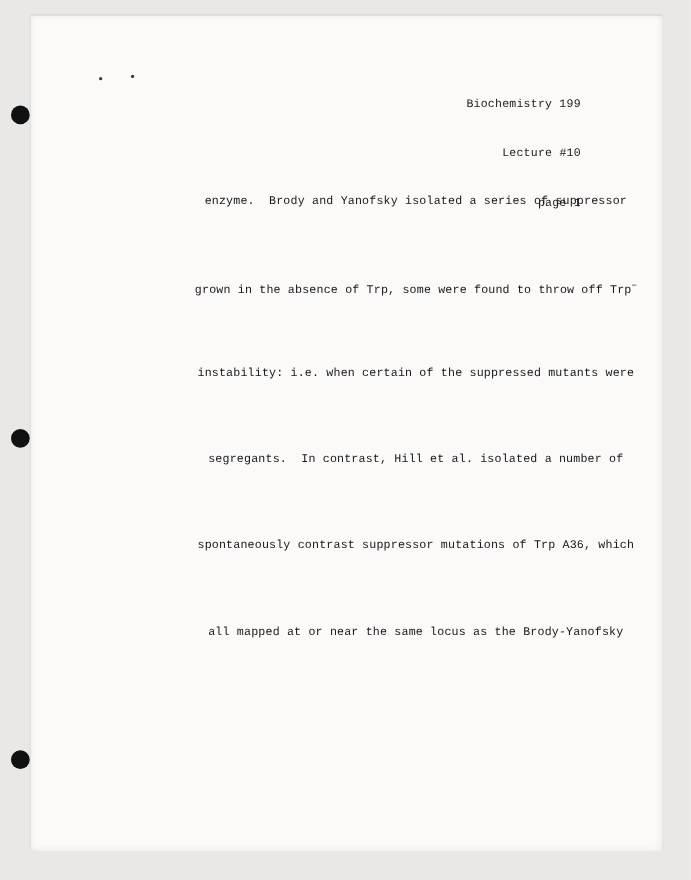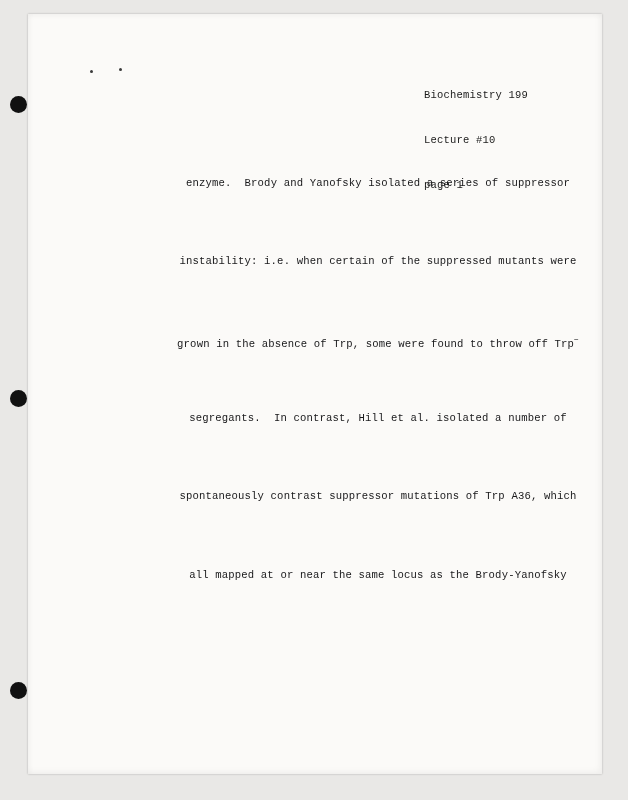--- a/index.html
+++ b/index.html
@@ -58,21 +58,21 @@
   .header {
     position: absolute;
     left: 396px;
     top: 44px;
     font-size: 10.5px;
     line-height: 15px;
     color: #1a1a1a;
     letter-spacing: 0.2px;
     white-space: pre;
   }
-  .header div { white-space: pre; }
+  .header div { white-space: pre; text-align: right; }
 
   .marks {
     position: absolute;
     left: 62px;
     top: 52px;
     width: 40px;
     height: 10px;
   }
   .mark-dot {
     position: absolute;
@@ -117,22 +117,22 @@
     </div>
 
     <div class="header">
       <div>Biochemistry 199</div>
       <div>Lecture #10</div>
       <div>page 1</div>
     </div>
 
     <div class="body-text">
       <span class="ln">enzyme.  Brody and Yanofsky isolated a series of suppressor</span>
+      <span class="ln"><span>grown in the absence of Trp, some were found to throw off Trp</span><span class="sup">−</span></span>
       <span class="ln">instability: i.e. when certain of the suppressed mutants were</span>
-      <span class="ln"><span>grown in the absence of Trp, some were found to throw off Trp</span><span class="sup">−</span></span>
       <span class="ln">segregants.  In contrast, Hill et al. isolated a number of</span>
       <span class="ln">spontaneously contrast suppressor mutations of Trp A36, which</span>
       <span class="ln">all mapped at or near the same locus as the Brody-Yanofsky</span>
       
       
       
       
       
       
       

